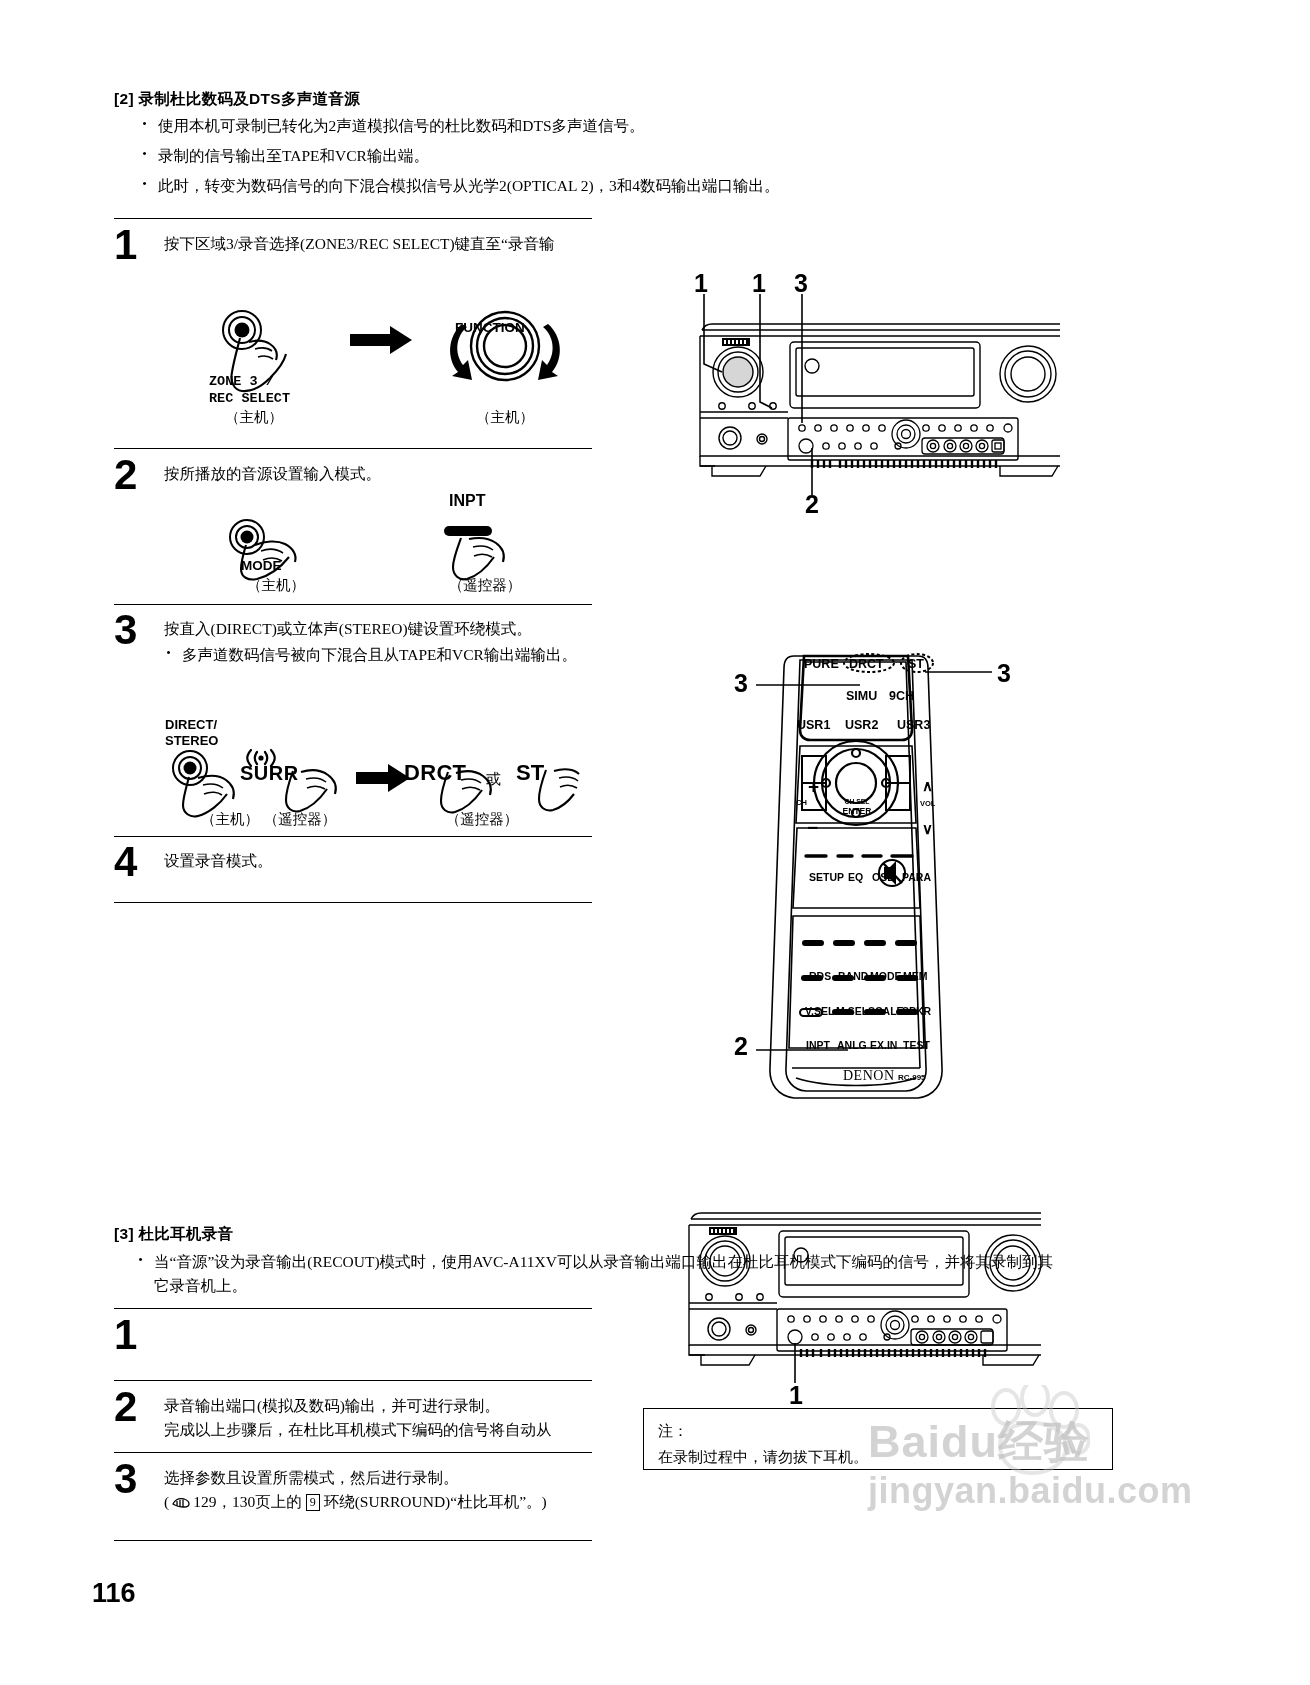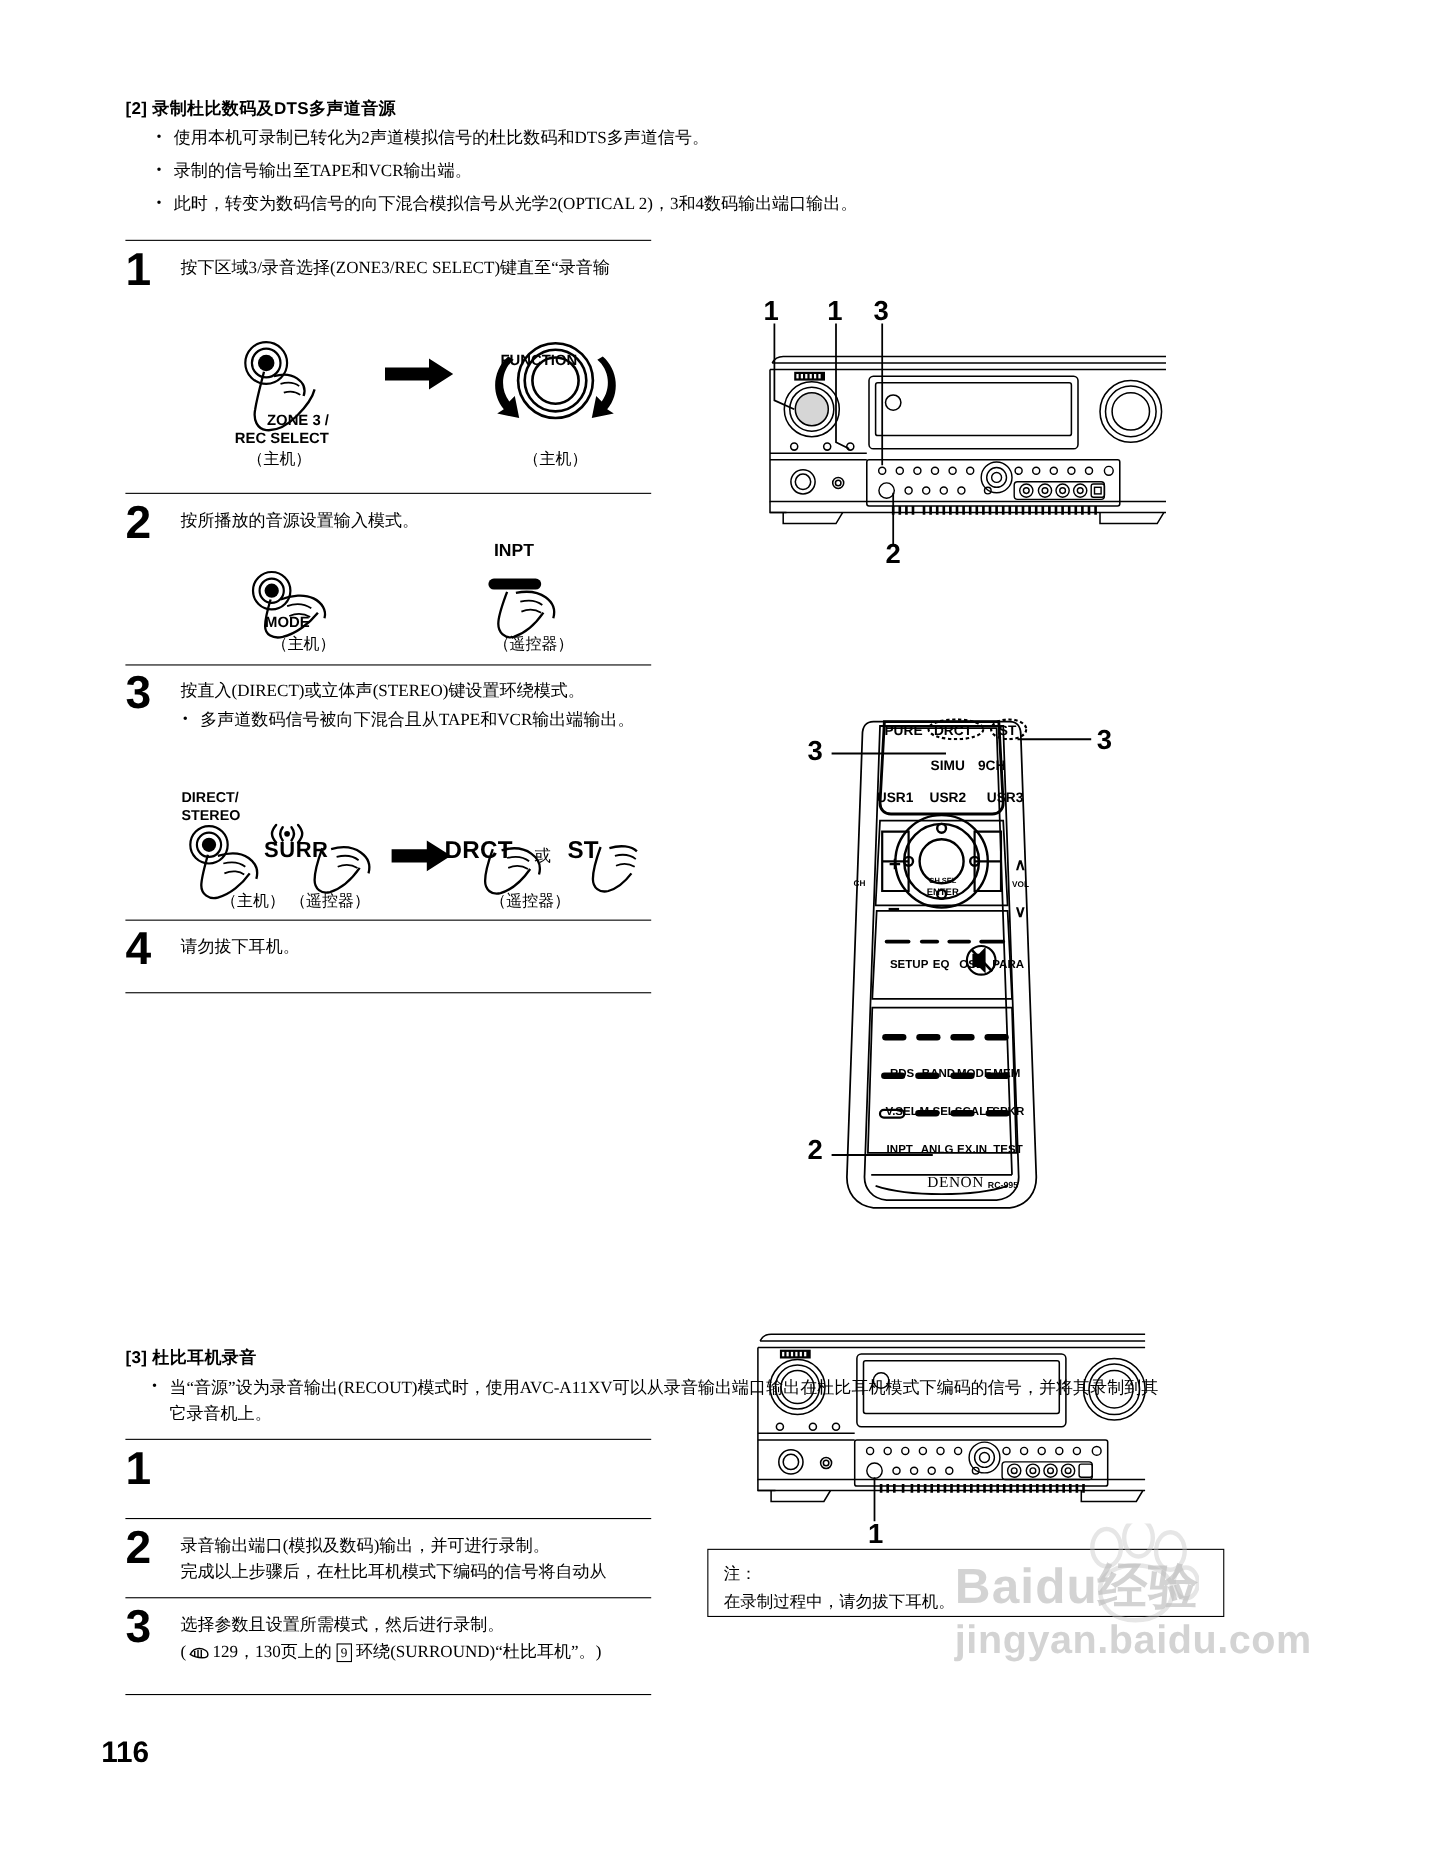--- a/index.html
+++ b/index.html
@@ -121,21 +121,21 @@
         <circle cx="305" cy="44" r="28"></circle>
         <circle cx="305" cy="44" r="21"></circle>
       </g>
       <g fill="#000">
         <path d="M262 22 C248 34, 246 56, 258 70 L252 74 L272 78 L268 58 L263 63 C254 51, 256 34, 267 25 Z"></path>
         <path d="M348 22 C362 34, 364 56, 352 70 L358 74 L338 78 L342 58 L347 63 C356 51, 354 34, 343 25 Z"></path>
       </g>
     </svg>
   </div>
 
-  <div class="abs lbl-sans" style="left:209px;top:374px;font-size:13.5px;text-align:right;width:90px;line-height:1.25;">
+  <div class="abs lbl-sans" style="left:209px;top:374px;font-size:13.5px;text-align:left;width:90px;line-height:1.25;font-family:Liberation Mono, monospace;">
     <div>ZONE 3 /</div>
     <div>REC SELECT</div>
   </div>
   <div class="abs cap" style="left:209px;top:408px;width:90px;">（主机）</div>
 
   <div class="abs lbl-sans" style="left:455px;top:320px;font-size:13.5px;">FUNCTION</div>
   <div class="abs cap" style="left:460px;top:408px;width:90px;">（主机）</div>
 
   <div class="abs rule" style="left:114px;top:448px;width:478px;"></div>
 
@@ -254,21 +254,21 @@
   <div class="abs cap" style="left:180px;top:810px;width:100px;">（主机）</div>
   <div class="abs cap" style="left:250px;top:810px;width:100px;">（遥控器）</div>
   <div class="abs cap" style="left:432px;top:810px;width:100px;">（遥控器）</div>
 
   <div class="abs rule" style="left:114px;top:836px;width:478px;"></div>
 
   <div class="abs" style="left:114px;top:843px;width:480px;">
     <div class="step">
       <div class="step-num">4</div>
       <div class="step-body body-cn">
-        <div>请勿拔下耳机。</div>
+        <div>设置录音模式。</div>
       </div>
     </div>
   </div>
   <div class="abs rule" style="left:114px;top:902px;width:478px;"></div>
 
   <div class="abs callout-num" style="left:694px;top:271px;">1</div>
   <div class="abs callout-num" style="left:752px;top:271px;">1</div>
   <div class="abs callout-num" style="left:794px;top:271px;">3</div>
   <div class="abs callout-num" style="left:805px;top:492px;">2</div>
 
@@ -519,21 +519,21 @@
 
   <div class="abs lbl-sans" style="left:846px;top:689px;font-size:12.5px;">SIMU</div>
   <div class="abs lbl-sans" style="left:889px;top:689px;font-size:12.5px;">9CH</div>
 
   <div class="abs lbl-sans" style="left:797px;top:718px;font-size:12.5px;">USR1</div>
   <div class="abs lbl-sans" style="left:845px;top:718px;font-size:12.5px;">USR2</div>
   <div class="abs lbl-sans" style="left:897px;top:718px;font-size:12.5px;">USR3</div>
 
   <div class="abs lbl-sans" style="left:808px;top:776px;font-size:19px;">+</div>
   <div class="abs lbl-sans" style="left:807px;top:817px;font-size:19px;">−</div>
-  <div class="abs lbl-sans" style="left:776px;top:798px;font-size:7.5px;">CH</div>
+  <div class="abs lbl-sans" style="left:796px;top:798px;font-size:7.5px;">CH</div>
   <div class="abs lbl-sans" style="left:922px;top:777px;font-size:15px;">∧</div>
   <div class="abs lbl-sans" style="left:922px;top:820px;font-size:15px;">∨</div>
   <div class="abs lbl-sans" style="left:920px;top:799px;font-size:7.5px;">VOL</div>
 
   <div class="abs lbl-sans" style="left:839px;top:798px;font-size:6.8px;width:36px;text-align:center;line-height:1.25;">
     <div>CH SEL</div>
     <div style="font-size:8.6px;">ENTER</div>
   </div>
 
   <div class="abs lbl-sans" style="left:809px;top:871px;font-size:10.5px;">SETUP</div>

